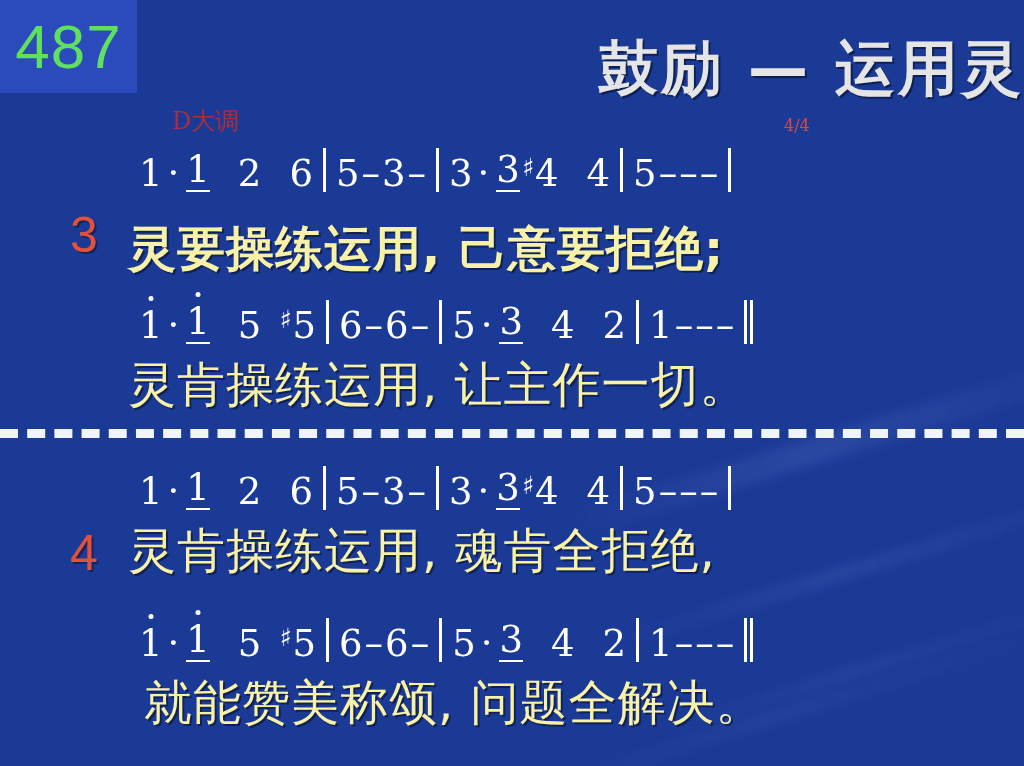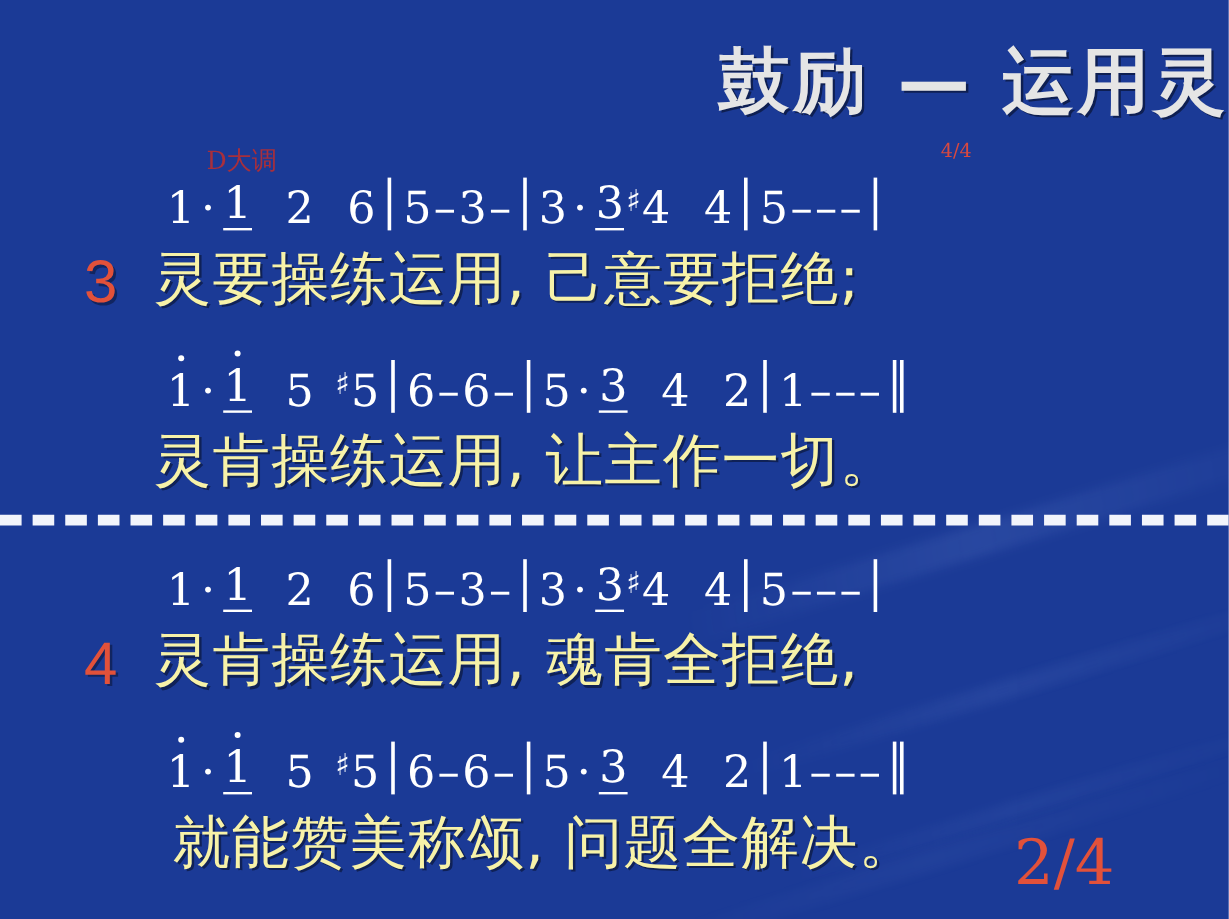--- a/index.html
+++ b/index.html
@@ -68,23 +68,23 @@
     font-weight: bold;
     font-family: "DejaVu Sans", sans-serif;
     text-shadow: 2px 2px 0 rgba(0,0,0,0.45);
     letter-spacing: 3px;
   }
 
   
   #keysig {
     position: absolute;
     left: 172px;
-    top: 120px;
+    top: 105px;
     color: #a82f3c;
-    font-size: 21px;
+    font-size: 24px;
     font-family: "DejaVu Serif", serif;
   }
   #timesig {
     position: absolute;
     left: 784px;
     top: 116px;
     color: #d9493f;
     font-size: 16px;
     font-family: "DejaVu Serif", serif;
   }
@@ -190,29 +190,31 @@
 </head>
 <body>
 
 <div id="slide">
 
   <div class="streak s1"></div>
   <div class="streak s2"></div>
   <div class="streak s3"></div>
   <div class="streak s4"></div>
 
+  <div id="badge">
+    <span class="num">487</span>
+  </div>
 
   <div id="title">鼓励 — 运用灵</div>
 
   <div id="keysig">D大调</div>
   <div id="timesig">4/4</div>
 
   <div id="divider"></div>
 
-  <div id="pageind">2/4</div>
 
   <div id="content-layer">
       <div class="notation" style="left: 138px; top: 148px;">
         <span class="measure">
           <span class="note"><span class="glyph">1</span></span>
           <span class="note dot-sep"><span class="glyph">·</span></span>
           <span class="note under"><span class="glyph">1</span></span>
           <span class="gap-m"></span>
           <span class="note"><span class="glyph">2</span></span>
           <span class="gap-m"></span>
@@ -236,21 +238,21 @@
         </span>
         <span class="barline"></span>
         <span class="measure">
           <span class="note"><span class="glyph">5</span></span>
           <span class="note"><span class="glyph dash">–</span></span>
           <span class="note"><span class="glyph dash">–</span></span>
           <span class="note"><span class="glyph dash">–</span></span>
         </span>
         <span class="barline"></span>
       </div>
-      <div class="lyric" style="left: 128px; top: 208px;">灵要操练运用, 己意要拒绝;</div>
+      <div class="lyric" style="left: 128px; top: 224px; font-weight: bold;">灵要操练运用, 己意要拒绝;</div>
       <div class="versenum" style="left: 70px; top: 210px;">3</div>
       <div class="notation" style="left: 138px; top: 300px;">
         <span class="measure">
           <span class="note"><span class="glyph">1</span><span class="oct"></span></span>
           <span class="note dot-sep"><span class="glyph">·</span></span>
           <span class="note under"><span class="glyph">1</span><span class="oct"></span></span>
           <span class="gap-m"></span>
           <span class="note"><span class="glyph">5</span></span>
           <span class="gap-s"></span>
           <span class="note"><span class="acc">♯</span><span class="glyph">5</span></span>

